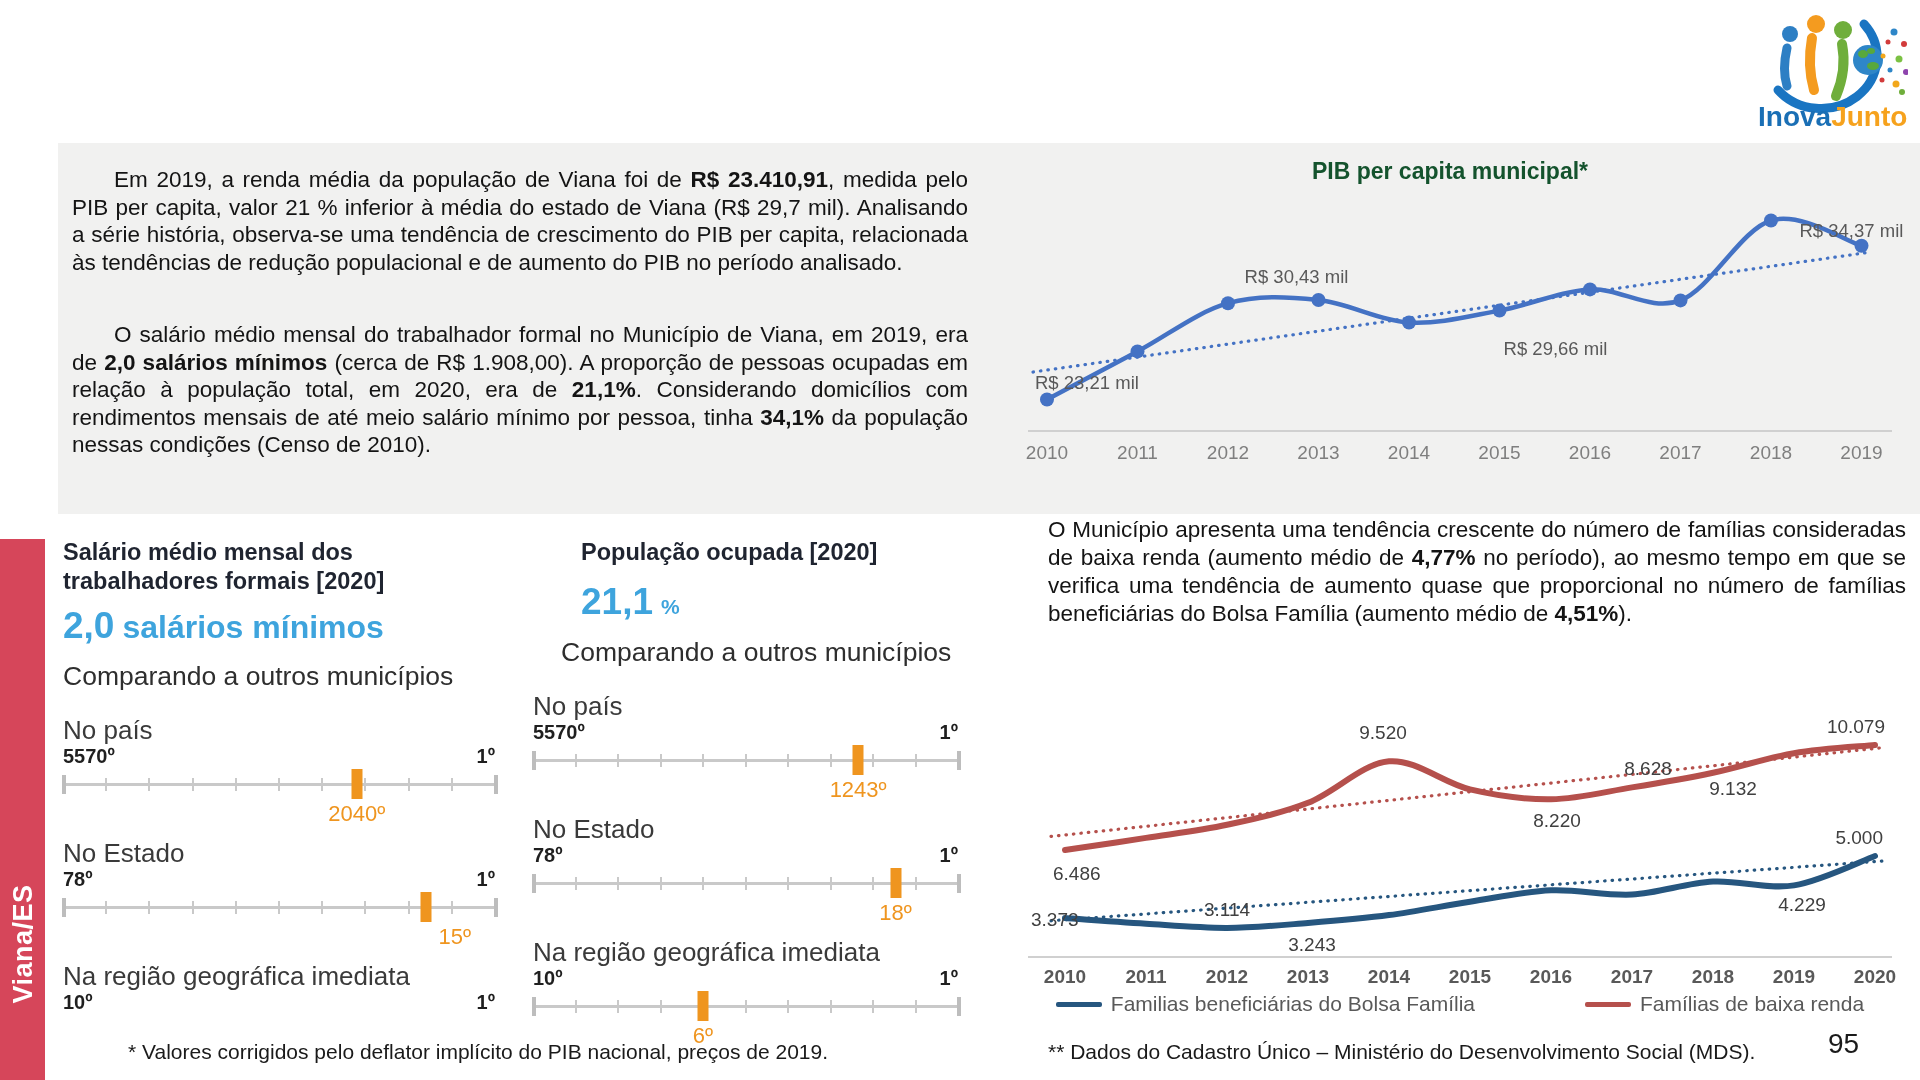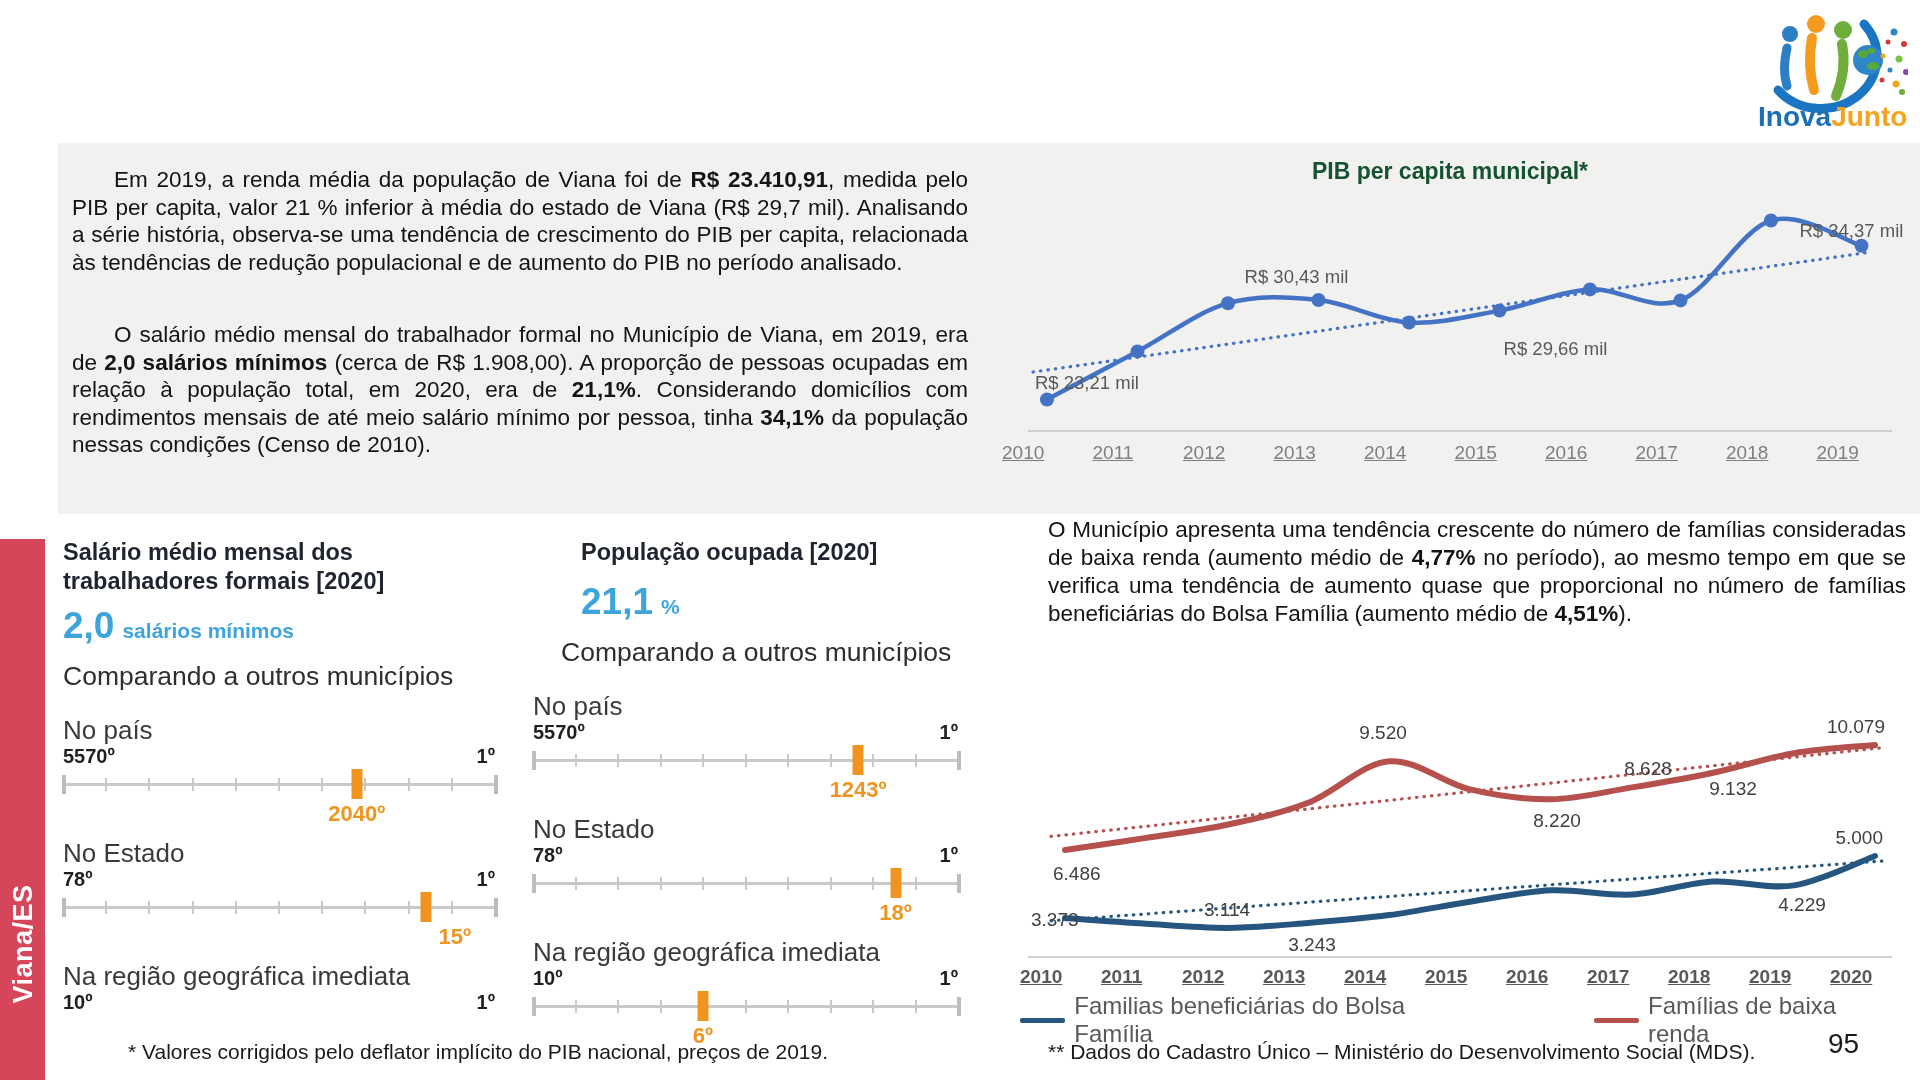--- a/index.html
+++ b/index.html
@@ -19,56 +19,56 @@
   #pib-title{left:1180px;top:158px;width:540px;}
   #situacao-title{left:1180px;top:656px;width:560px;}
 
   svg.chart{position:absolute;overflow:visible;}
   #pib-svg{left:1020px;top:185px;}
   #familia-svg{left:1020px;top:670px;}
 
   .years{position:absolute;left:1020px;width:880px;height:24px;}
   #pib-years{top:442px;font-size:19px;color:#7f7f7f;}
   #familia-years{top:966px;font-size:19px;font-weight:bold;color:#595959;}
-  .year-label{position:absolute;width:90px;text-align:left;text-decoration:underline;}
+  .year-label{position:absolute;width:90px;text-align:center;}
 
   .legend{position:absolute;left:1020px;top:992px;width:880px;display:flex;justify-content:center;gap:110px;
-          font-size:24px;color:#595959;align-items:flex-start;}
+          font-size:21px;color:#595959;align-items:flex-start;}
   .legend-item{display:flex;align-items:center;}
   .legend-line{display:inline-block;width:46px;height:5px;margin-right:9px;border-radius:2px;}
 
   
   .fam-para{position:absolute;left:1048px;top:516px;width:858px;font-size:22.5px;line-height:28px;
             text-align:justify;color:#141414;}
   .fam-para .rich{text-indent:42px;display:inline;}
 
   
   .col-block{position:absolute;top:538px;}
   #salario{left:63px;width:432px;}
   #ocupada{left:533px;width:425px;}
   .block-title{font-weight:bold;font-size:23.5px;line-height:29px;color:#1f2430;}
   #ocupada .block-title{padding-left:48px;margin-bottom:14px;}
   .value-line{margin-top:9px;}
   #ocupada .value-line{padding-left:48px;}
   .big-val{font-size:37px;font-weight:bold;color:#3ea4dd;}
-  .val-unit{font-size:21px;font-weight:bold;color:#3ea4dd;margin-left:8px;}
+  .val-unit{font-size:32px;font-weight:bold;color:#3ea4dd;margin-left:8px;}
   #ocupada .val-unit{font-size:21px;}
   .compare{margin-top:14px;font-size:26.5px;color:#2e2e2e;}
   #ocupada .compare{padding-left:28px;}
   .sliders{margin-top:24px;}
   .srow + .srow{margin-top:8px;}
   .srow-label{font-size:26px;line-height:28px;color:#3a3a3a;}
   .srow-ends{display:flex;justify-content:space-between;font-weight:bold;font-size:20px;line-height:22px;
              color:#1f1f1f;margin-top:1px;}
   .track{position:relative;height:62px;margin-top:2px;}
   .track-line{position:absolute;left:0;right:0;top:14px;height:3px;background:#c9c9c9;}
   .tick{position:absolute;top:9px;width:2px;height:13px;background:#c9c9c9;}
   .tick.end{top:6px;height:19px;width:4px;background:#bdbdbd;}
   .marker{position:absolute;top:0;width:11px;height:30px;background:#ef951f;transform:translateX(-50%);}
-  .marker-label{position:absolute;top:32px;transform:translateX(-50%);color:#ef951f;font-weight:bold;font-size:22px;white-space:nowrap;}
+  .marker-label{position:absolute;top:32px;transform:translateX(-50%);color:#ef951f;font-weight:normal;font-size:22px;white-space:nowrap;}
 
   
   .footnote{position:absolute;top:1040px;font-size:21px;color:#1a1a1a;}
   #footnote-left{left:128px;}
   #footnote-right{left:1048px;}
   .page-number{position:absolute;left:1828px;top:1028px;font-size:28px;color:#1a1a1a;}
 
   
   .sidebar{position:absolute;left:0;top:539px;width:45px;height:541px;}
   .sidebar-label{position:absolute;left:50%;top:405px;transform:translate(-50%,-50%) rotate(-90deg);

